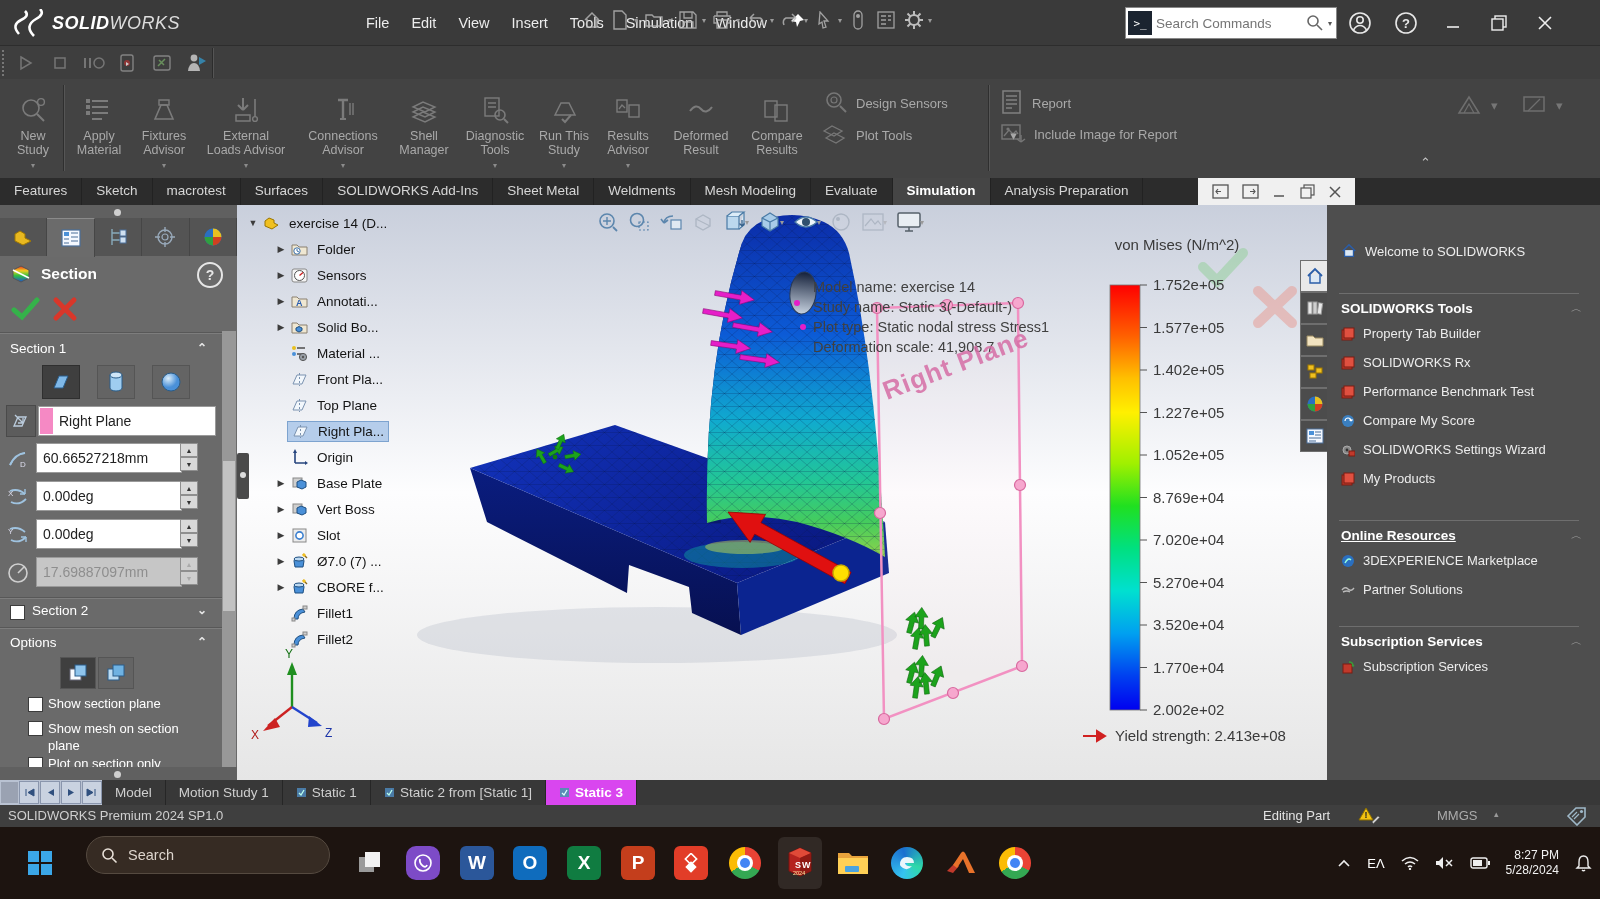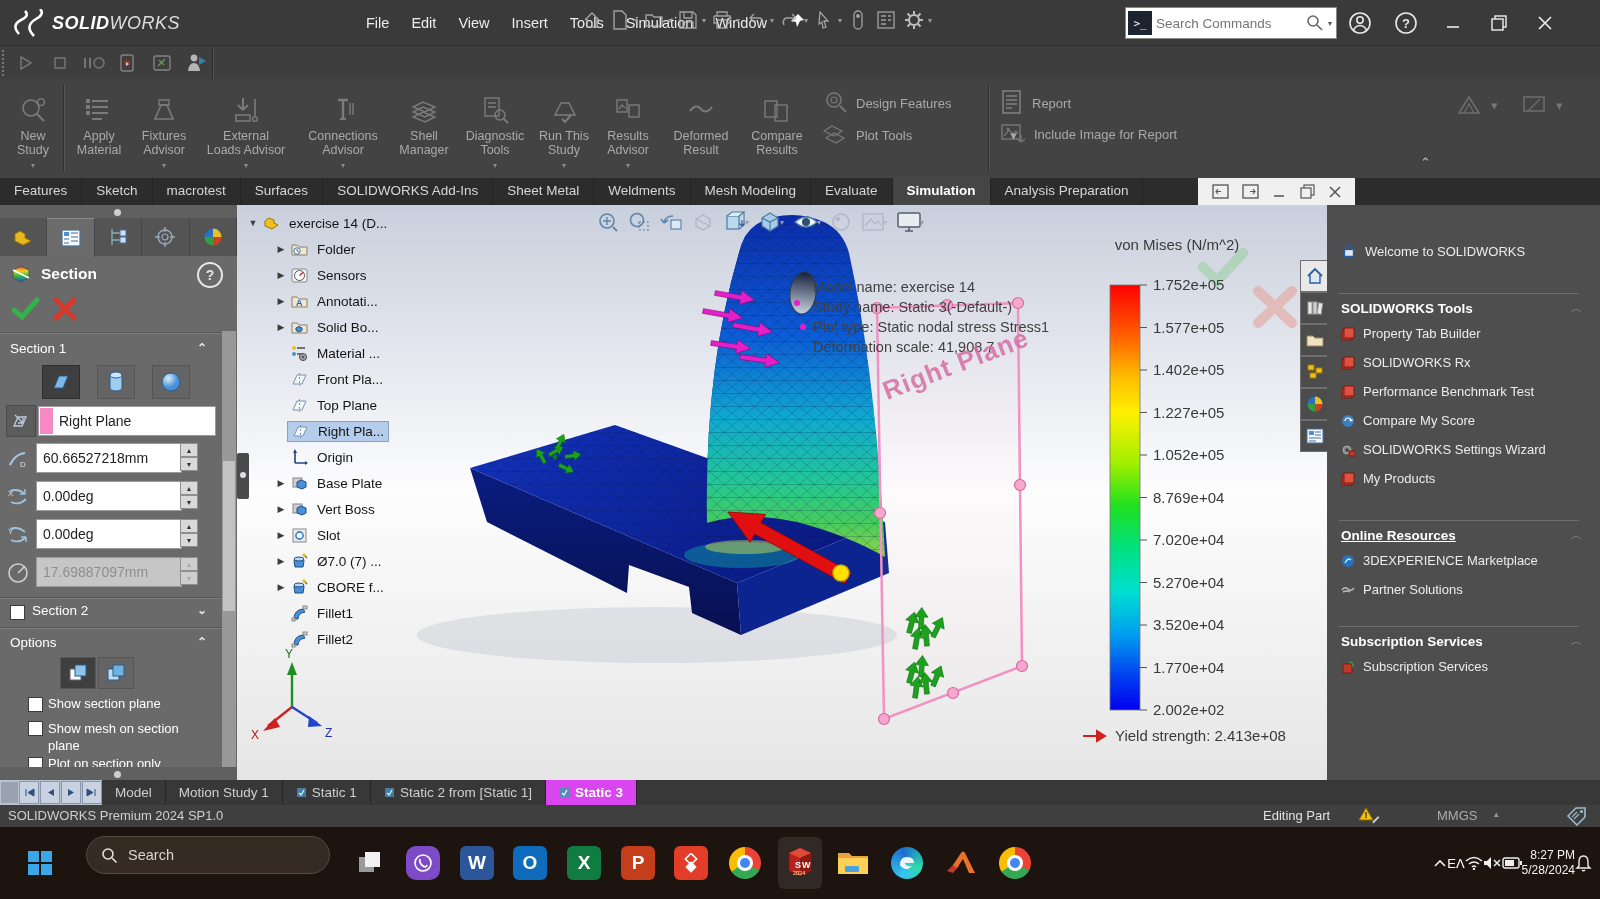--- a/index.html
+++ b/index.html
@@ -100,21 +100,21 @@
   .dtab{display:flex;align-items:center;gap:5px;padding:0 13px;font-size:13.5px;color:#cfcfcf;border-right:1px solid #262626;white-space:nowrap;}
   .dtab.active{color:#fff;font-weight:bold;background:#d946ef;}
   
   .statusbar{left:0;top:805px;width:1600px;height:22px;background:#3f3f3f;color:#cfcfcf;font-size:13px;}
   
   .taskbar{left:0;top:827px;width:1600px;height:72px;background:#1d1410;display:flex;align-items:center;}
   .tile{position:absolute;top:10px;width:44px;height:52px;display:flex;align-items:center;justify-content:center;border-radius:6px;}
   .tile.active{background:rgba(255,255,255,.09);}
   .searchpill{position:absolute;left:86px;top:9px;width:244px;height:38px;border-radius:19px;background:#362b23;border:1px solid #554a40;display:flex;align-items:center;gap:10px;padding-left:14px;box-sizing:border-box;color:#ddd5cd;font-size:14.5px;}
   .appico{width:34px;height:34px;border-radius:6px;display:flex;align-items:center;justify-content:center;font-weight:bold;color:#fff;}
-  .tray{position:absolute;right:8px;top:0;height:72px;display:flex;align-items:center;color:#fff;}
+  .tray{position:absolute;right:8px;top:0;height:72px;display:flex;align-items:center;gap:16px;color:#fff;}
   .clock{text-align:right;font-size:12px;line-height:15px;color:#f2f2f2;}
   svg text{font-family:"Liberation Sans",sans-serif;}
 </style>
 </head>
 <body>
 
 <div id="app">
 
   <div class="titlebar abs">
     <div class="logo abs">
@@ -410,21 +410,21 @@
         </span>
       <span>Compare</span>
         <span>Results</span>
     </div>
     <div class="rstack" style="left:822px;top:10px;">
       <span class="rico"><svg width="26" height="26" viewBox="0 0 26 26">
             <circle cx="12" cy="11" r="7" stroke="#999" fill="none" stroke-width="1.6"></circle>
             <path d="M18 17 L24 23" stroke="#999" stroke-width="2"></path>
             <circle cx="12" cy="11" r="3" stroke="#999" fill="none" stroke-width="1.2"></circle>
           </svg></span>
-      <span>Design Features</span>
+      <span>Design Sensors</span>
     </div>
     <div class="rstack" style="left:822px;top:42px;">
       <span class="rico"><svg width="26" height="26" viewBox="0 0 26 26">
             <path d="M2 10 L10 5 L20 10 L12 15 Z" stroke="#999" fill="none" stroke-width="1.3"></path>
             <path d="M4 17 L12 12 L22 17 L14 22 Z" stroke="#999" fill="none" stroke-width="1.3"></path>
           </svg></span>
       <span>Plot Tools</span>
       <span class="arr" style="margin-left:90px;">▾</span>
     </div>
     <div class="rsep" style="left:988px;"></div>

